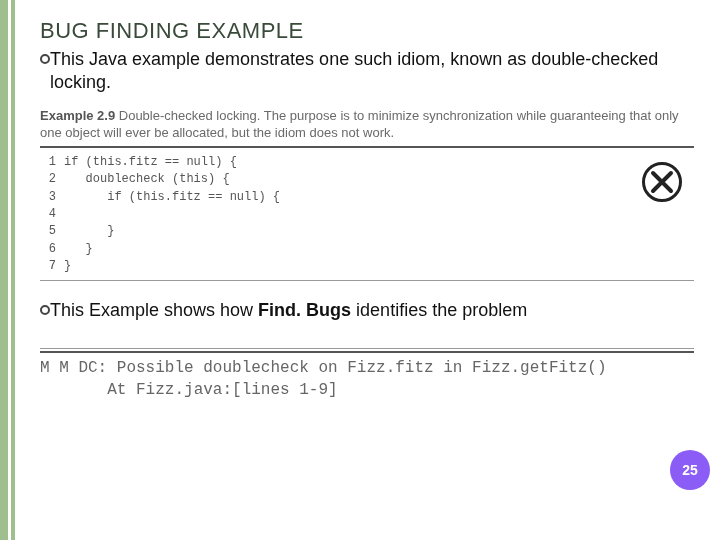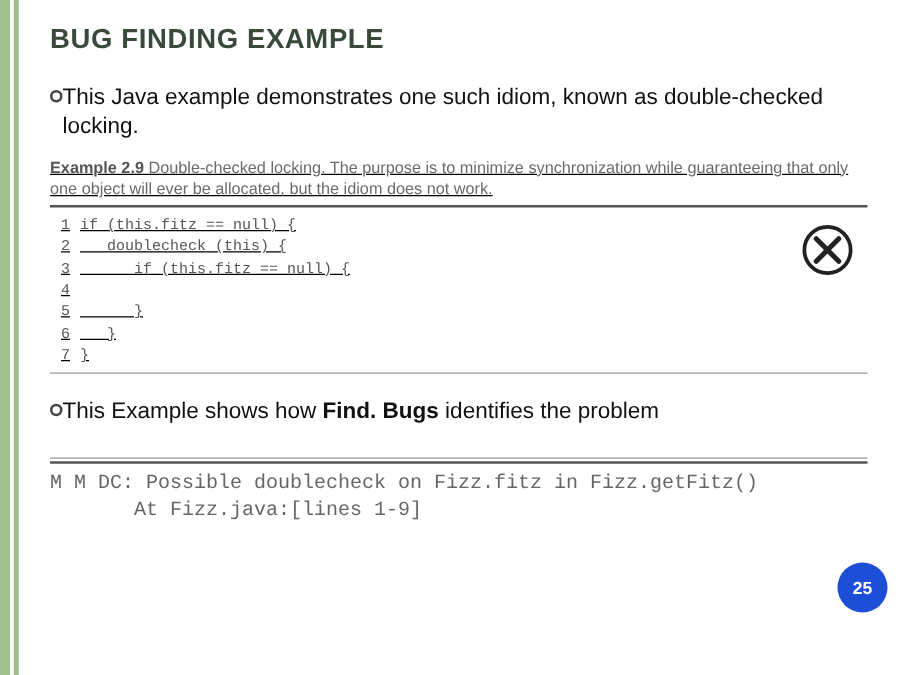--- a/index.html
+++ b/index.html
@@ -21,25 +21,25 @@
     width: 4px;
     background: #9fbf8f;
   }
   .slide {
     position: absolute;
     left: 18px; right: 6px; top: 0; bottom: 0;
     padding: 18px 20px 10px 22px;
   }
   .title {
     font-size: 22px;
-    font-weight: bold;
+    font-weight: normal;
     color: #3a4a3a;
     font-variant: small-caps;
     letter-spacing: 0.5px;
-    margin-bottom: 22px;
+    margin-bottom: 4px;
   }
   .bullet-row {
     display: flex;
     align-items: flex-start;
     gap: 0;
     margin-bottom: 12px;
   }
   .bullet-mark {
     width: 10px; height: 10px;
     border: 2px solid #444;
@@ -47,21 +47,20 @@
     margin-top: 6px;
     flex-shrink: 0;
   }
   .bullet-text {
     font-size: 18px;
     color: #111;
     line-height: 1.3;
   }
   .example-block {
     margin: 8px 0 2px 0;
-    text-decoration: underline;
   }
   .caption {
     font-family: "Segoe UI", Verdana, sans-serif;
     font-size: 13px;
     color: #6a6a6a;
     line-height: 1.35;
     margin-bottom: 4px;
   }
   .caption .lead { font-weight: bold; color: #555; }
   .hr-dark {
@@ -107,21 +106,21 @@
     font-family: "Courier New", monospace;
     font-size: 16px;
     color: #666;
     line-height: 1.4;
     white-space: pre;
   }
   .page-badge {
     position: absolute;
     right: 10px; top: 450px;
     width: 40px; height: 40px;
-    background: #1d4ed8;
+    background: #8b5cf6;
     border-radius: 50%;
     display: flex;
     align-items: center;
     justify-content: center;
     color: #fff;
     font-size: 14px;
     font-weight: bold;
   }
 </style>
 </head>

